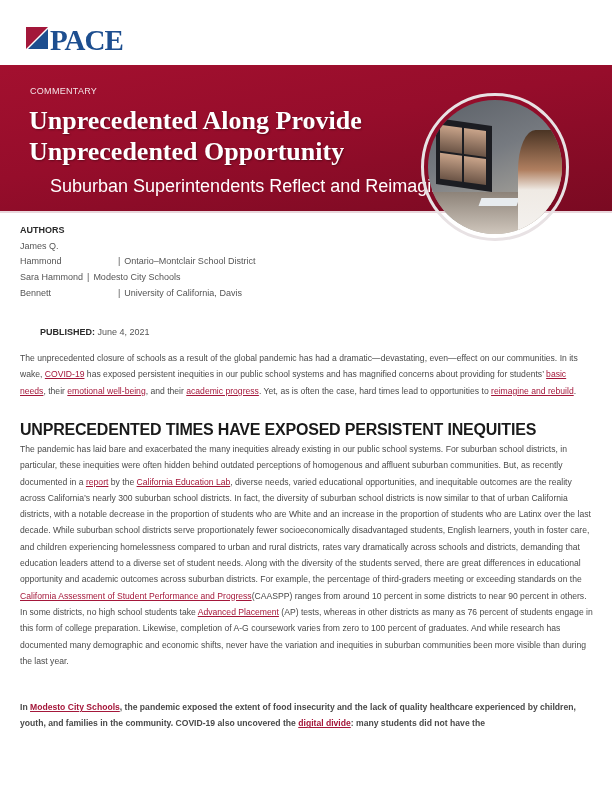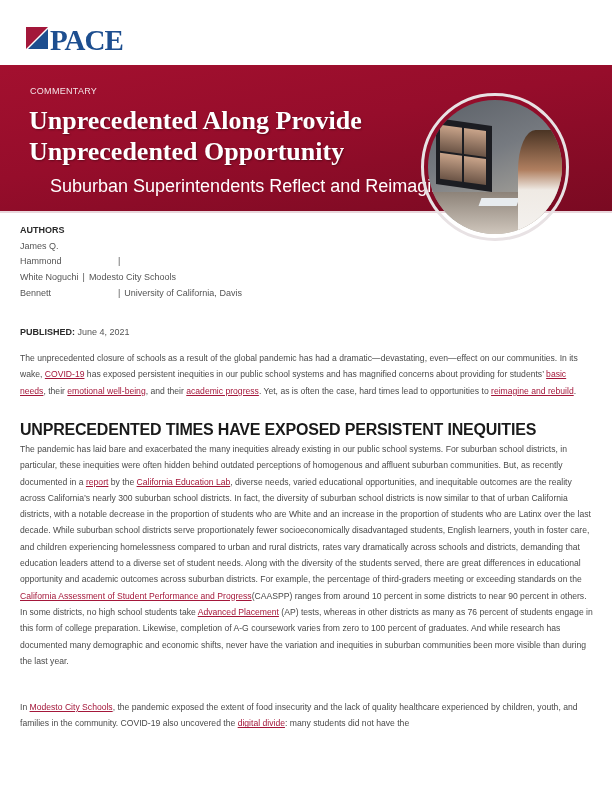--- a/index.html
+++ b/index.html
@@ -30,28 +30,28 @@
 
     .authors { position: absolute; left: 20px; top: 223px; font-size: 9px; line-height: 15.7px; color: #555; }
     .authors .label { font-weight: bold; color: #2a2a2a; font-size: 9px; }
     .author-row { display: flex; }
     .author-name { display: inline-block; }
     .author-name.w1 { width: 94px; }
     .author-name.w2 { width: 94px; }
     .sep { margin: 0 4px; }
 
     .published { position: absolute; left: 20px; top: 327px; font-size: 9px; color: #555; }
-    .published b { color: #2a2a2a; }
+    .published b { color: #2a2a2a; margin-left: 20px; }
 
     .para { position: absolute; left: 20px; width: 574px; font-size: 8.6px; line-height: 16.3px; color: #4a4a4a; }
     .para a { color: #a4173a; text-decoration: underline; }
     .p1 { top: 350px; }
     .h2 { position: absolute; left: 20px; top: 421px; font-size: 16px; color: #1a1a1a; letter-spacing: -0.2px; font-family: "Liberation Sans", sans-serif; }
     .p2 { top: 441px; }
-    .p3 { top: 699px; }
+    .p3 { top: 699px; font-weight: bold; }
   </style>
 </head>
 <body>
 
 <div class="logo">
   <div class="logo-mark">
     <svg width="22" height="22" viewBox="0 0 22 22">
       <polygon points="0,0 22,0 0,22" fill="#a3173a"></polygon>
       <polygon points="22,2 22,22 2,22" fill="#1d4e8f"></polygon>
     </svg>
@@ -79,23 +79,24 @@
   <div class="keyboard"></div>
   <div class="person"></div>
 </div>
 
 <div class="authors">
   <div class="label">AUTHORS</div>
   <div>James Q.</div>
   <div class="author-row">
     <span class="author-name w1">Hammond</span>
     <span class="sep">|</span>
+    <span>Ontario–Montclair School District</span>
   </div>
   <div class="author-row">
-    <span class="author-name">White Noguchi</span>
+    <span class="author-name">Sara Hammond</span>
     <span class="sep">|</span>
     <span>Modesto City Schools</span>
   </div>
   <div class="author-row">
     <span class="author-name w2">Bennett</span>
     <span class="sep">|</span>
     <span>University of California, Davis</span>
   </div>
 </div>
 

